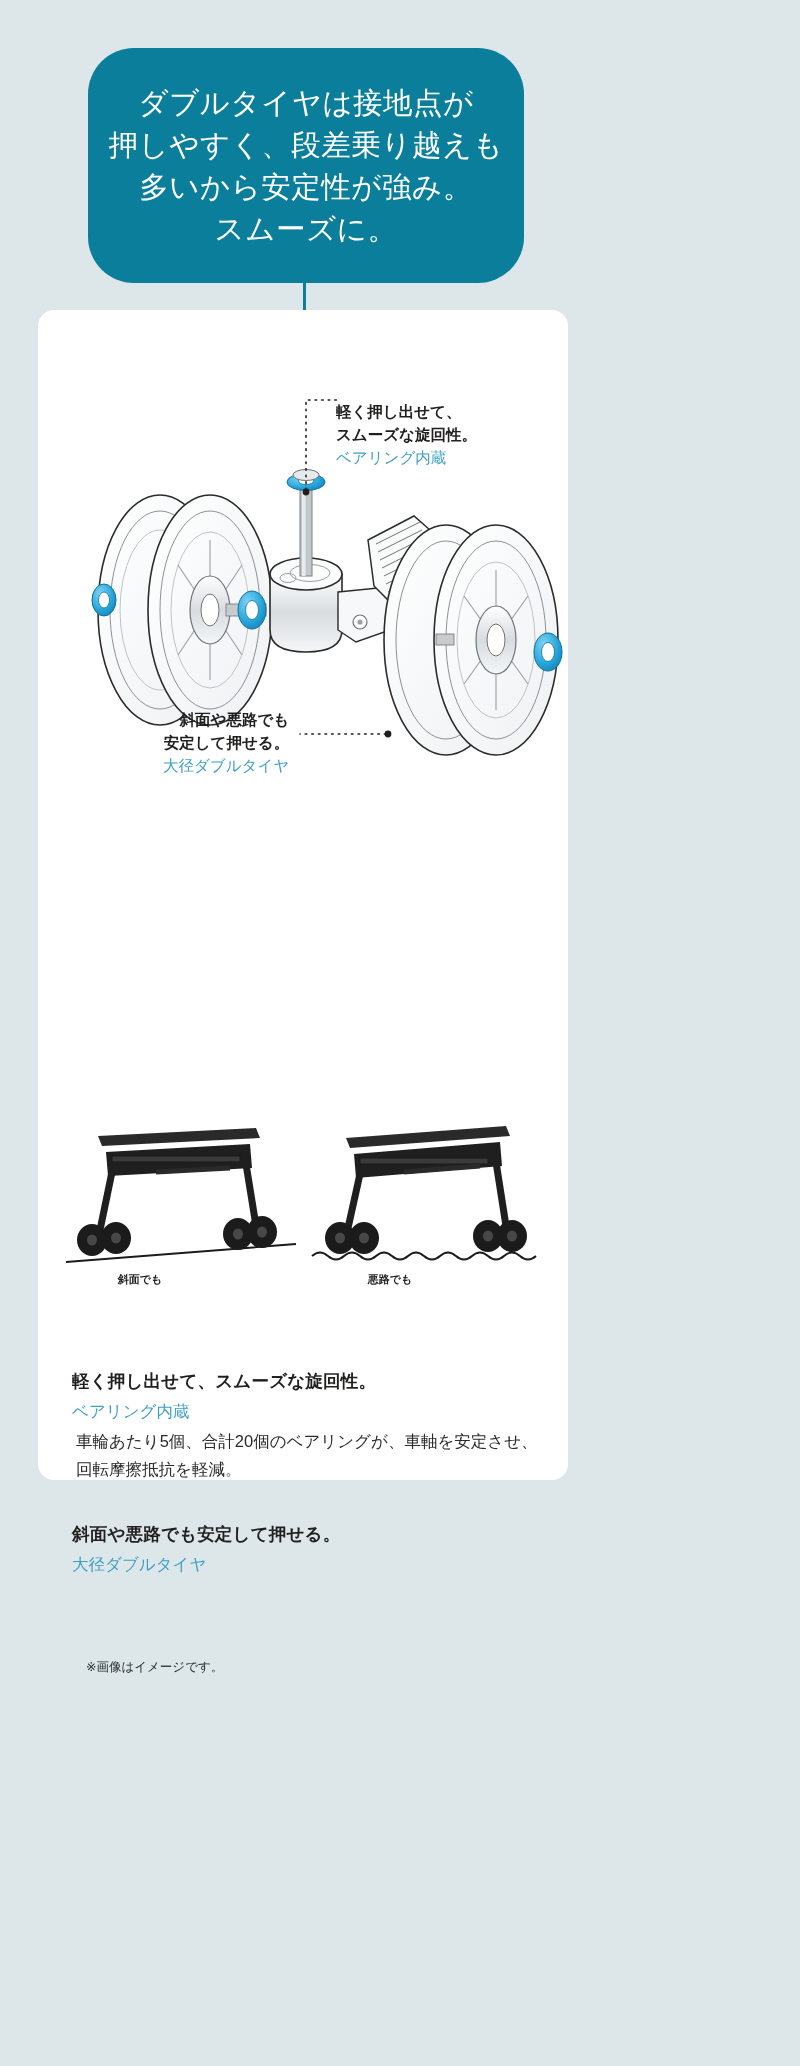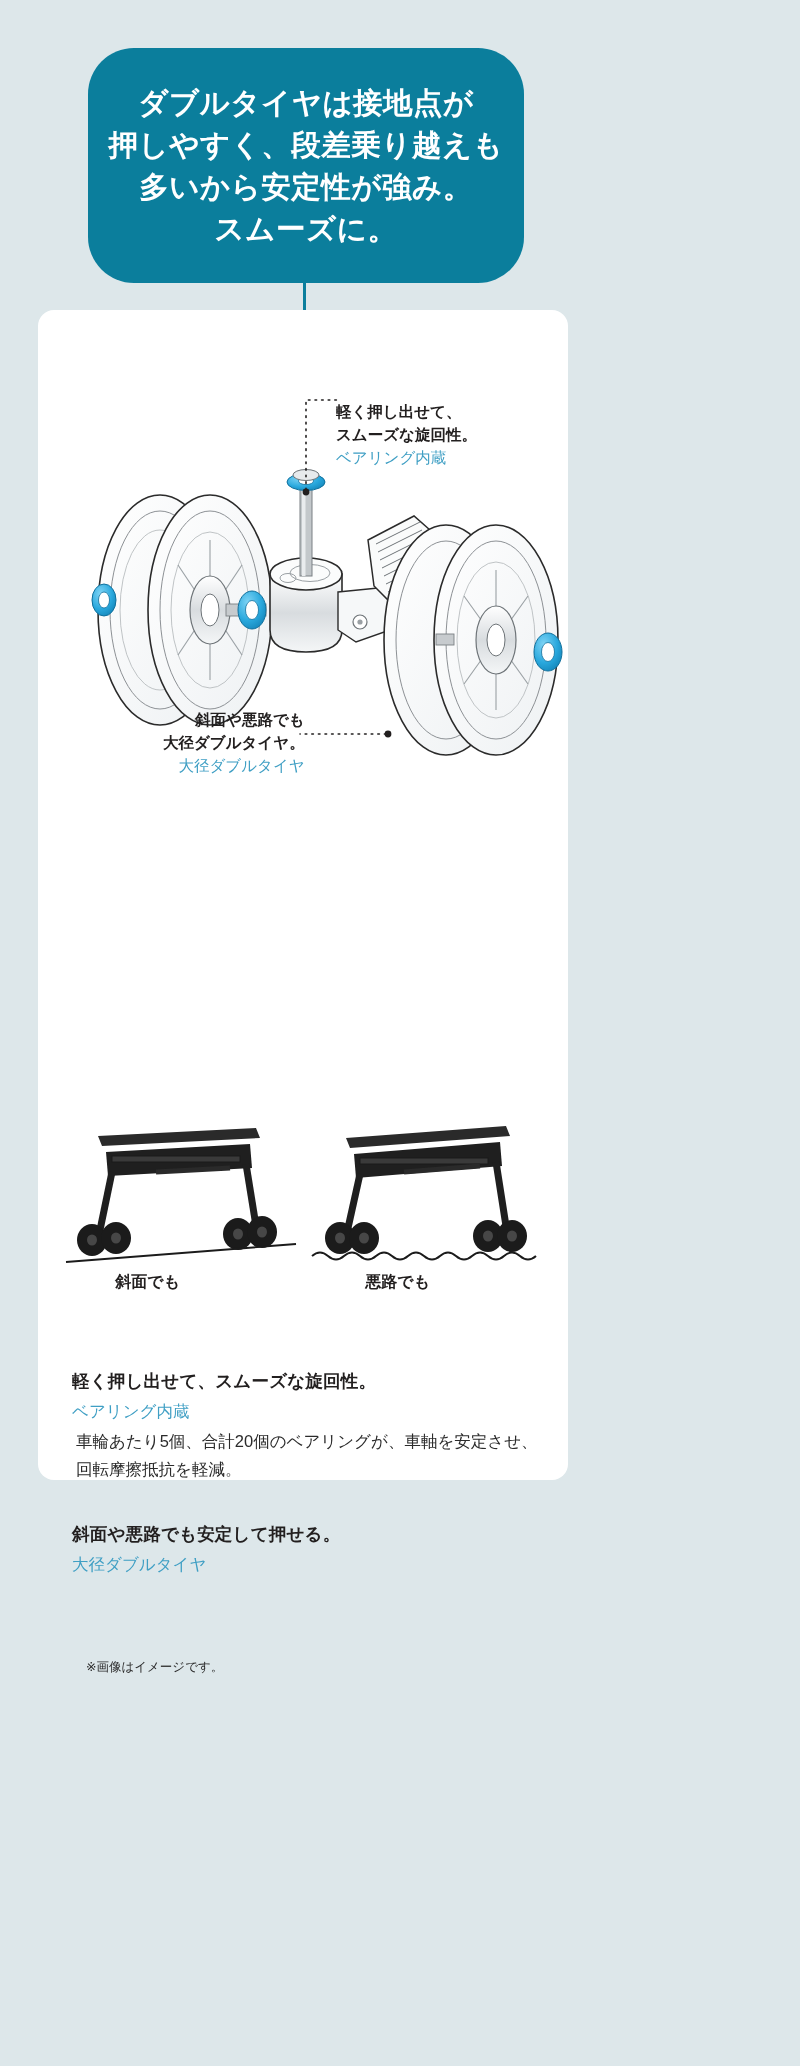--- a/index.html
+++ b/index.html
@@ -12,21 +12,21 @@
   .page{position:absolute;inset:0;}
 
   
   .banner{
     position:absolute;left:88px;top:48px;width:436px;height:235px;
     background:#0b7e9c;border-radius:46px;
     display:flex;flex-direction:column;align-items:center;justify-content:center;
     box-sizing:border-box;padding:10px 14px;
   }
   .banner-line{
-    color:#ffffff;font-weight:bold;font-size:29.5px;line-height:42px;
+    color:#ffffff;font-weight:normal;font-size:29.5px;line-height:42px;
     letter-spacing:0.5px;text-align:left;white-space:nowrap;
   }
   .connector{
     position:absolute;left:303px;top:283px;width:3px;height:47px;background:#0b7e9c;
   }
 
   
   .card{
     position:absolute;left:38px;top:310px;width:530px;height:1170px;
     background:#ffffff;border-radius:16px;
@@ -36,22 +36,22 @@
   .callout{position:absolute;}
   .callout .c-l1,.callout .c-l2{
     color:#221f1f;font-weight:bold;font-size:15.5px;line-height:23px;white-space:nowrap;
   }
   .callout .c-sub{
     color:#3f9fc4;font-size:15.5px;line-height:23px;white-space:nowrap;font-weight:normal;
   }
   .callout-top{left:336px;top:368px;text-align:left;margin-top:32px;}
   .callout-bottom{left:163px;top:708px;text-align:right;}
   .photo-cap{
-    position:absolute;font-weight:bold;font-size:16px;color:#221f1f;
-    text-align:right;white-space:nowrap;
+    position:absolute;font-weight:bold;font-size:11px;color:#221f1f;
+    text-align:center;white-space:nowrap;
   }
   .cap-left{left:100px;top:1272px;width:80px;}
   .cap-right{left:350px;top:1272px;width:80px;}
 
   
   .sections{position:absolute;left:72px;top:1368px;width:470px;}
   .sec{margin-bottom:38px;}
   .sec-title{
     font-weight:bold;font-size:17.5px;line-height:26px;color:#221f1f;
     letter-spacing:0.2px;margin:0 0 4px 0;white-space:nowrap;
@@ -213,21 +213,21 @@
   </div>
 
   <div class="callout callout-top">
     <div class="c-l1">軽く押し出せて、</div>
     <div class="c-l2">スムーズな旋回性。</div>
     <div class="c-sub">ベアリング内蔵</div>
   </div>
 
   <div class="callout callout-bottom">
     <div class="c-l1">斜面や悪路でも</div>
-    <div class="c-l2">大径ダブルタイヤ。</div>
+    <div class="c-l2">安定して押せる。</div>
     <div class="c-sub">大径ダブルタイヤ</div>
   </div>
 
   <div style="position:absolute;left:60px;top:1122px;width:240px;height:150px;">
     <svg width="240" height="150" viewBox="0 0 240 150" xmlns="http://www.w3.org/2000/svg">
 
       <g stroke="#1b1b1b" fill="#2a2a2a">
 
         <path d="M38 14 L196 6 L200 16 L42 24 Z" fill="#2a2a2a" stroke="none"></path>
 

